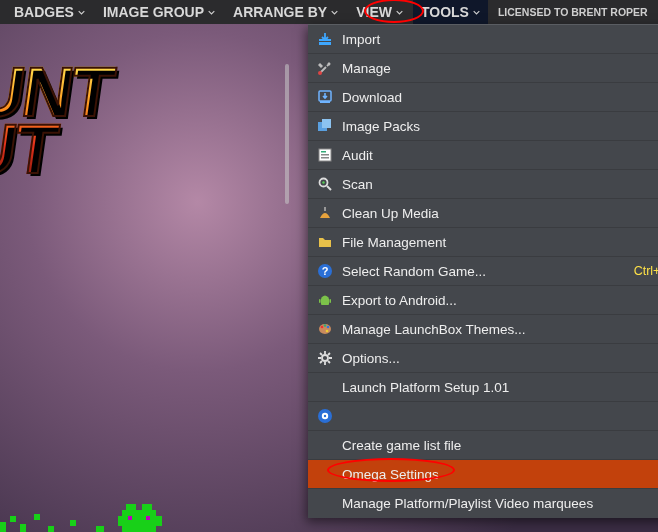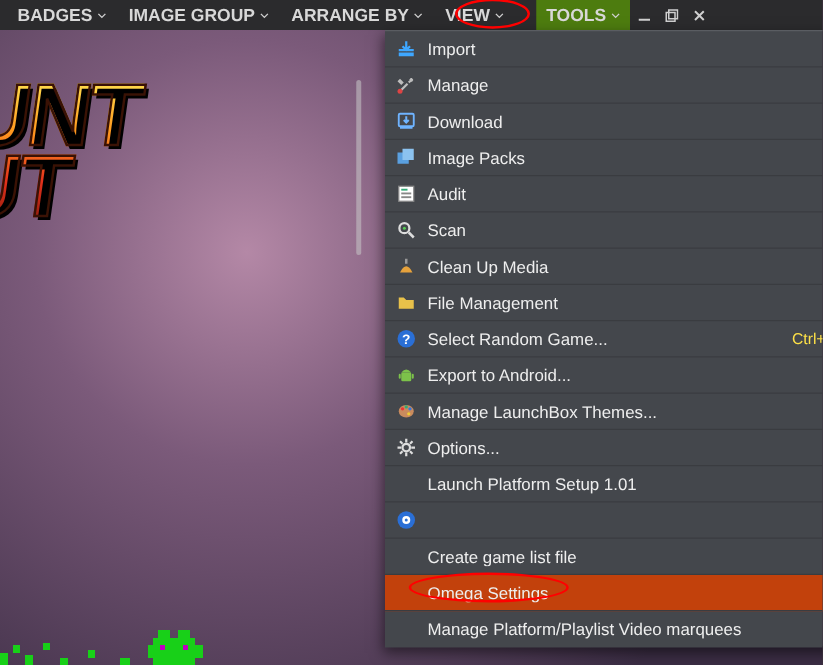--- a/index.html
+++ b/index.html
@@ -69,21 +69,21 @@
     padding: 4px 8px;
     font-size: 14px;
     font-weight: 600;
     color: #d8d8d8;
     display: flex;
     align-items: center;
     gap: 4px;
     white-space: nowrap;
     position: relative;
   }
-  .menu-item.active { background: #4d7c0f; margin-left: 16px; }
+  .menu-item.active { background: #0f172a; }
   .chev {
     width: 7px; height: 7px;
     display: inline-block;
   }
   .chev svg { width: 7px; height: 7px; display:block; }
   .license {
     font-size: 10.5px;
     font-weight: 600;
     color: #cfcfcf;
     padding: 4px 8px;
@@ -212,20 +212,21 @@
   </div>
   <div class="menu-item active">
     <span>TOOLS</span>
     <span class="chev">
         <svg viewBox="0 0 10 10">
           <path d="M1 3 L5 7 L9 3" fill="none" stroke="#cfcfcf" stroke-width="1.6"></path>
         </svg>
       </span>
   </div>
 
+  <div class="license">LICENSED TO BRENT ROPER</div>
 
   <div class="win-btn">
     <svg viewBox="0 0 11 11">
         <rect x="1" y="8" width="9" height="1.6" fill="#cfcfcf"></rect>
       </svg>
   </div>
   <div class="win-btn">
     <svg viewBox="0 0 11 11">
         <rect x="1" y="3" width="7" height="7" fill="none" stroke="#cfcfcf" stroke-width="1.2"></rect>
         <rect x="3" y="1" width="7" height="7" fill="none" stroke="#cfcfcf" stroke-width="1.2"></rect>

